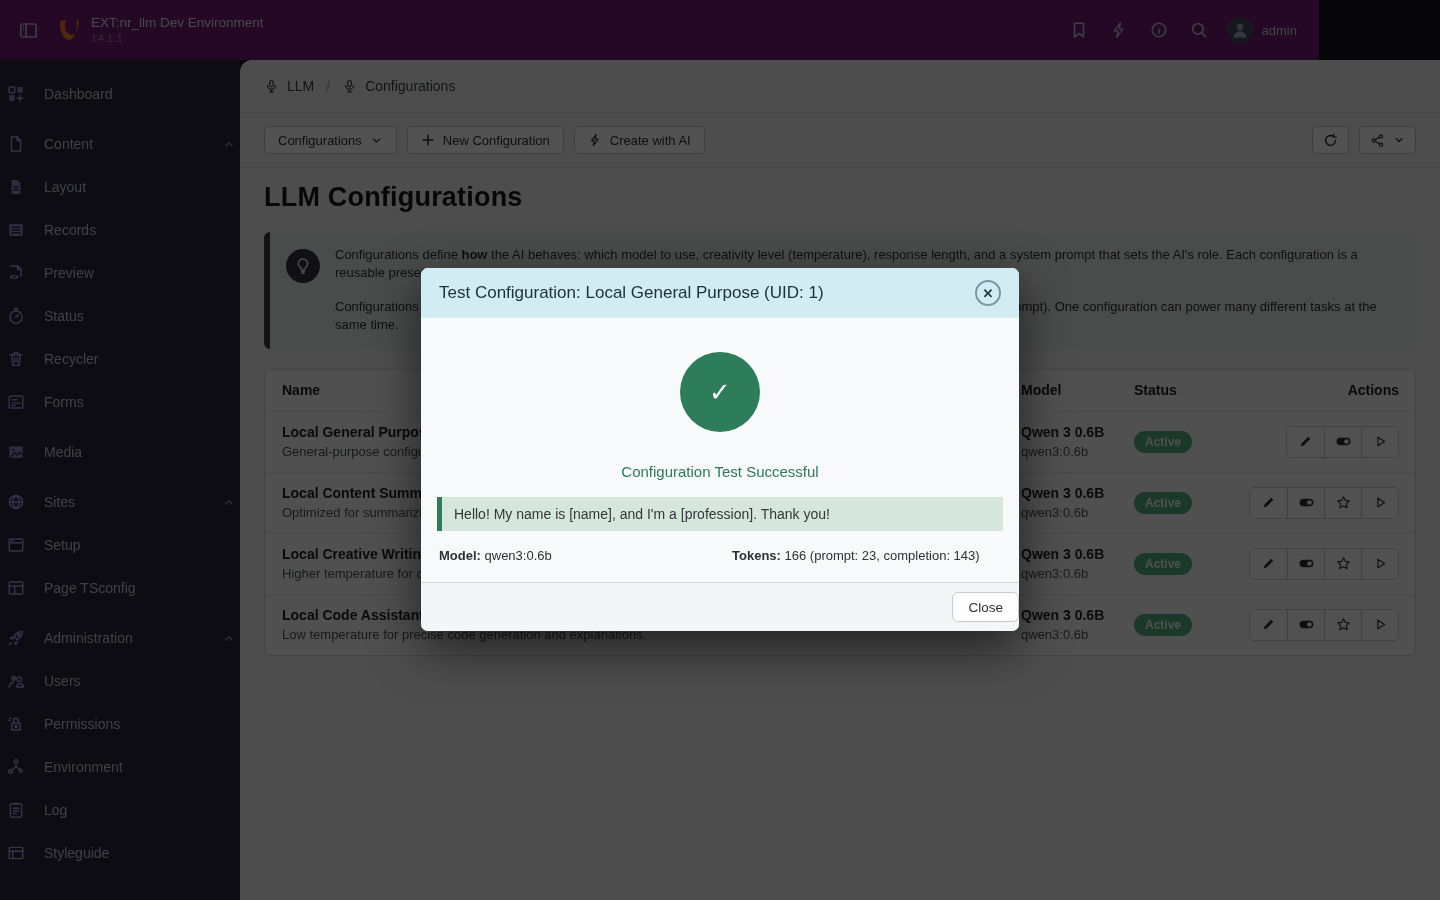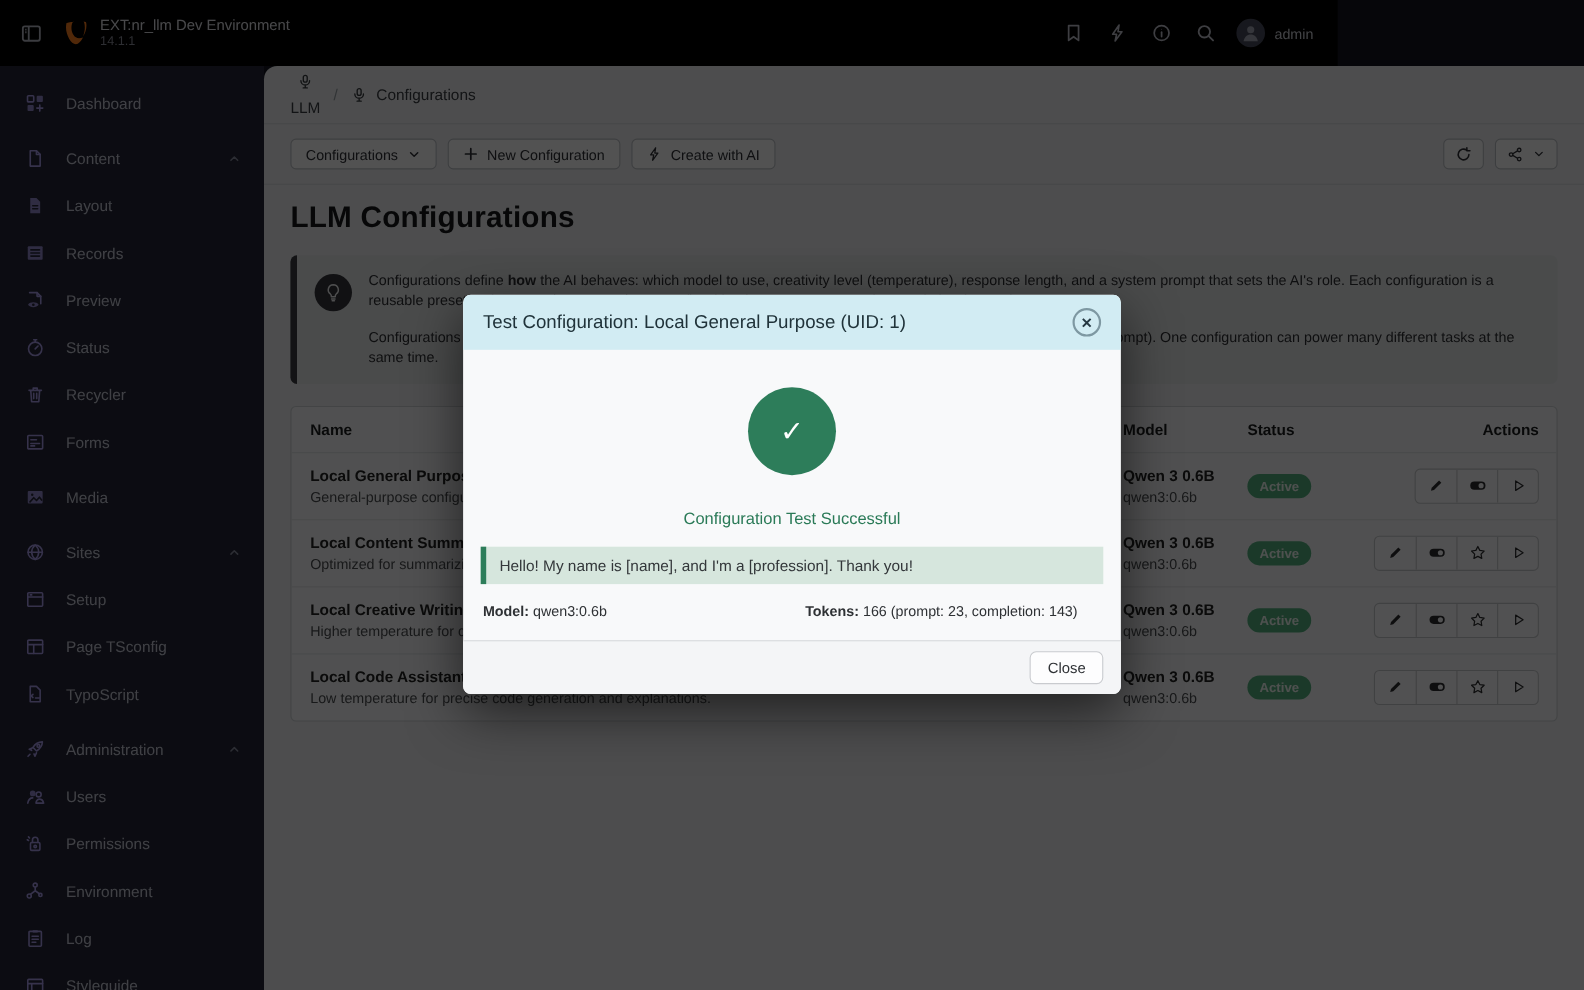--- a/index.html
+++ b/index.html
@@ -1,40 +1,40 @@
 <!DOCTYPE html>
 <html><head>
 <meta charset="utf-8">
 <style>
   html,body{margin:0;padding:0}
   body{width:1440px;height:900px;position:relative;overflow:hidden;background:#14151f;
        font-family:"Liberation Sans",sans-serif;-webkit-font-smoothing:antialiased}
   svg{display:block}
 
   
-  .topbar{position:absolute;left:0;top:0;width:1216px;height:60px;background:#000000;
+  .topbar{position:absolute;left:0;top:0;width:1319px;height:60px;background:#701a75;
           display:flex;align-items:center;z-index:1}
   .tb-toggle{width:36px;height:36px;margin-left:10px;display:flex;align-items:center;justify-content:center;
              color:#b9bbc6;cursor:pointer;border-radius:4px}
   .tb-logo{width:24px;height:26px;margin-left:11px}
   .tb-titles{margin-left:10px;line-height:1.15}
   .tb-title{font-size:13.5px;color:#dfe0e6}
   .tb-ver{font-size:11.5px;color:#8d8f9b;margin-top:2px}
   .tb-right{margin-left:auto;display:flex;align-items:center;margin-right:22px}
   .tb-ic{width:40px;height:40px;display:flex;align-items:center;justify-content:center;color:#c0c2cc;cursor:pointer}
   .tb-user{display:flex;align-items:center;gap:9px;margin-left:8px;cursor:pointer}
   .avatar{width:26px;height:26px;border-radius:50%;background:#4a4d5e;color:#a5a8b6;
           display:flex;align-items:center;justify-content:center;overflow:hidden}
   .tb-username{font-size:13px;color:#ced0d8}
 
   
   .sidebar{position:absolute;left:0;top:60px;width:240px;bottom:0;background:#262838;
            overflow:hidden;padding-top:12px;box-sizing:border-box;z-index:1}
   .side-section{margin-bottom:7px}
-  .side-item{display:flex;align-items:center;height:43px;padding:0 20px;color:#c6c8d6;
+  .side-item{display:flex;align-items:center;height:43px;padding:0 4px;color:#c6c8d6;
              font-size:14px;cursor:pointer}
   .side-item .ic{width:24px;height:24px;color:#a79be8;margin-right:16px;
                  display:flex;align-items:center;justify-content:center;flex:0 0 24px}
   .side-item .lbl{flex:1;white-space:nowrap}
   .side-item .chev{color:#8a8da0}
 
   
   .content{position:absolute;left:240px;top:60px;right:0;bottom:0;background:#eef0f2;
            border-top-left-radius:12px;overflow:hidden;z-index:1}
   .dh-row1{height:52px;display:flex;align-items:center;padding:0 24px;border-bottom:1px solid #d9dbde}
@@ -93,21 +93,21 @@
   .m-body{padding:0 16px}
   .check-circle{width:80px;height:80px;border-radius:50%;background:#2d7d5a;color:#fff;
                 display:flex;align-items:center;justify-content:center;font-size:26px;margin:34px auto 0}
   .success{text-align:center;color:#2a7a57;font-size:15px;margin-top:31px}
   .msg{margin-top:17px;background:#d6e6dd;border-left:5px solid #2d7d5a;padding:9px 12px;font-size:14px;color:#33373a}
   .meta{display:flex;margin:17px 2px 19px;font-size:13px;color:#2e3134}
   .meta .half{width:50%;box-sizing:border-box}
   .meta .half + .half{padding-left:12px}
   .meta b{font-weight:700}
   .m-foot{border-top:1px solid #d7d9dc;background:#f4f5f7;height:48px;display:flex;align-items:center;
-          justify-content:flex-end;padding:0 16px}
+          justify-content:flex-end;padding:0 0}
   .close-btn{height:30px;padding:0 15px;background:#fdfdfe;border:1px solid #c9cbcf;border-radius:6px;
              font-size:13.5px;color:#2f3236;cursor:pointer;font-family:inherit}
 </style>
 </head>
 <body>
 
 <div class="topbar">
   <div class="tb-toggle">
     <span>
       <svg viewBox="0 0 16 16" width="19" height="19" fill="none" stroke="currentColor" stroke-width="1.4" stroke-linejoin="round">
@@ -298,29 +298,20 @@
       </div>
       <div class="side-item">
         <span class="ic">
           <svg viewBox="0 0 16 16" width="18" height="18" fill="none" stroke="currentColor" stroke-width="1.3" stroke-linecap="round" stroke-linejoin="round">
             <rect x="2" y="2.6" width="12" height="10.8" rx=".8"></rect>
             <path d="M2 6.2h12M6.8 6.2v7.2"></path>
           </svg>
         </span>
         <span class="lbl">Page TSconfig</span>
       </div>
-      <div class="side-item">
-        <span class="ic">
-          <svg viewBox="0 0 16 16" width="18" height="18" fill="none" stroke="currentColor" stroke-width="1.3" stroke-linecap="round" stroke-linejoin="round">
-            <path d="M4 1.8h5l3 3v9.4H4z"></path>
-            <path d="M6.2 8.2L4.8 9.5l1.4 1.3M8.3 11.2h3"></path>
-          </svg>
-        </span>
-        <span class="lbl">TypoScript</span>
-      </div>
     </div>
     <div class="side-section">
       <div class="side-item">
         <span class="ic">
           <svg viewBox="0 0 16 16" width="18" height="18" fill="none" stroke="currentColor" stroke-width="1.3" stroke-linecap="round" stroke-linejoin="round">
             <path d="M13.8 2.2c-3 .1-5.8 1.6-7.6 4.4l2.9 2.9c2.8-1.8 4.6-4.6 4.7-7.3z"></path>
             <circle cx="10.6" cy="5.4" r="1.1"></circle>
             <path d="M6 7L3.2 8.2l1.9.8M9 11l-1.2 2.8-.8-1.9M3.8 12.2L2.2 13.8"></path>
           </svg>
         </span>
@@ -382,21 +373,21 @@
           </svg>
         </span>
         <span class="lbl">Styleguide</span>
       </div>
     </div>
   </div>
 
 <div class="content">
   <div class="dh-row1">
     <div class="crumb" id="breadcrumb">
-        <span style="display: inline-flex; align-items: center; gap: 8px; cursor: pointer; flex-direction: column;">
+        <span style="display: inline-flex; align-items: center; gap: 8px; cursor: pointer;">
           <span class="mic">
             <svg viewBox="0 0 16 16" width="15" height="15" fill="none" stroke="currentColor" stroke-width="1.3" stroke-linecap="round" stroke-linejoin="round">
               <rect x="6.1" y="1.6" width="3.8" height="6.6" rx="1.9"></rect>
               <path d="M3.8 6.8a4.2 4.2 0 008.4 0M8 11v2M6 13.8h4"></path>
             </svg>
           </span>
           <span>LLM</span>
         </span>
         <span class="sep">/</span>
         <span style="display: inline-flex; align-items: center; gap: 8px; cursor: pointer;">

